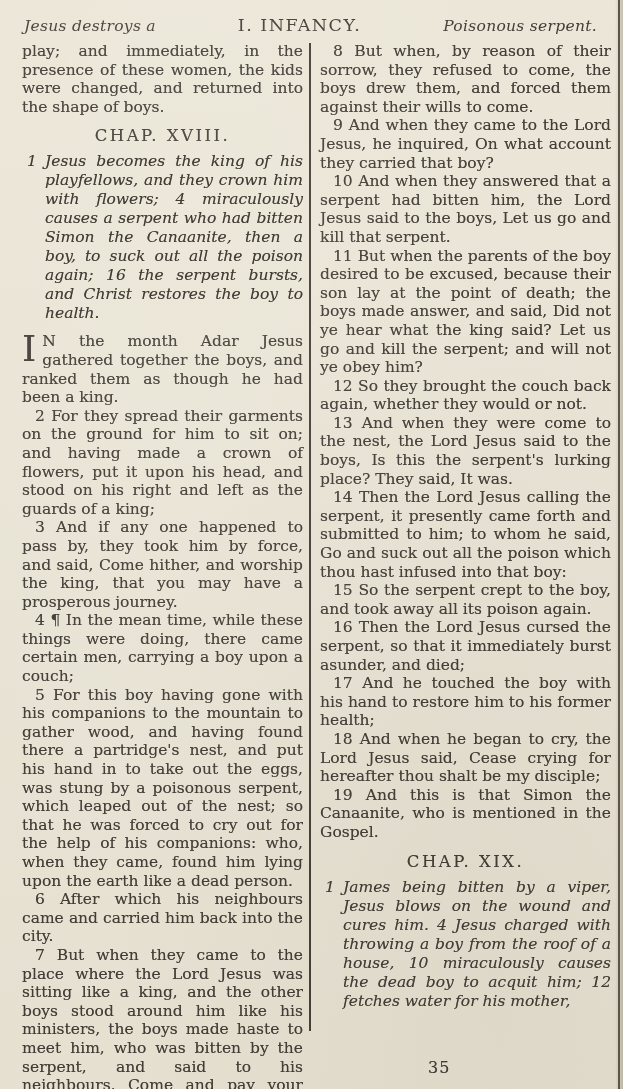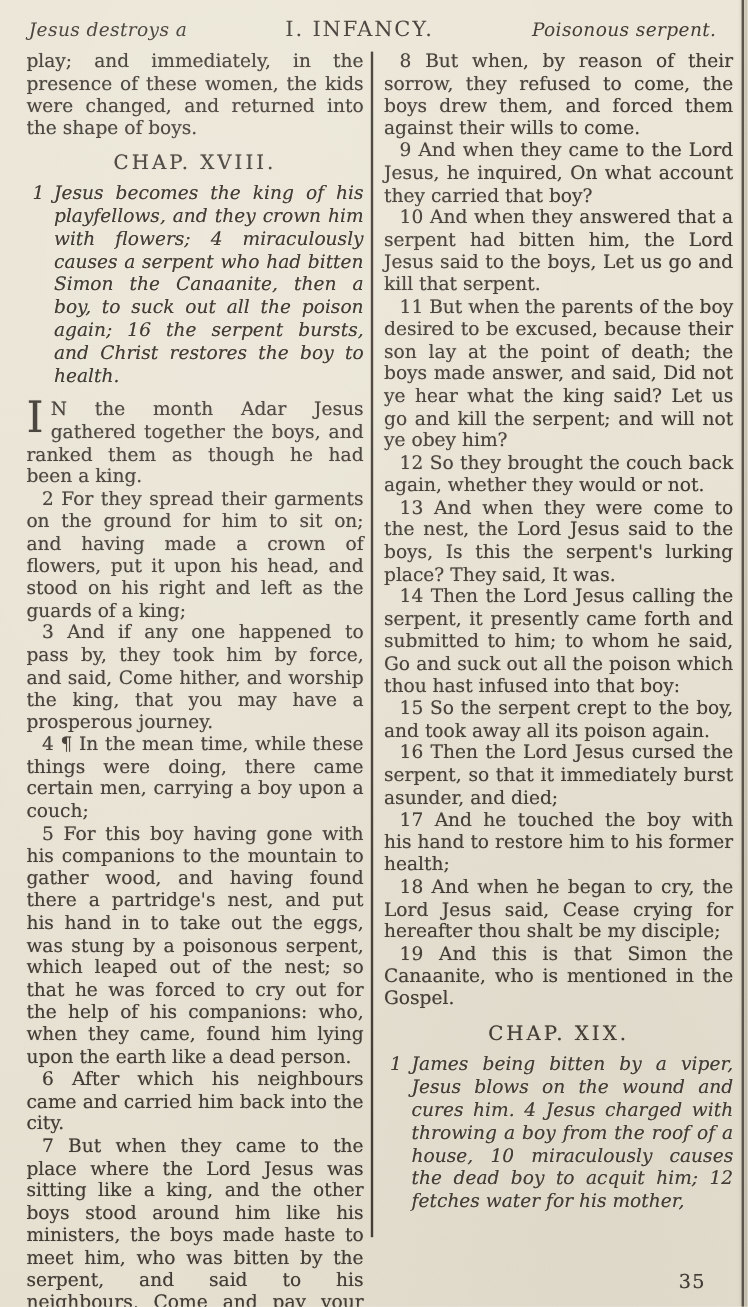--- a/index.html
+++ b/index.html
@@ -94,21 +94,21 @@
     float: left;
     font-size: 36px;
     line-height: 28px;
     padding: 3px 6px 0 0;
   }
   .page-number {
     position: absolute;
     top: 1058px;
     left: 428px;
     width: 160px;
-    text-align: right;
+    text-align: left;
     font-size: 16px;
     letter-spacing: 1px;
     text-shadow: 0 0 0.6px rgba(65,60,53,0.55);
   }
 </style>
 </head>
 <body>
 
 <div class="page">
   <div class="texture"></div>

